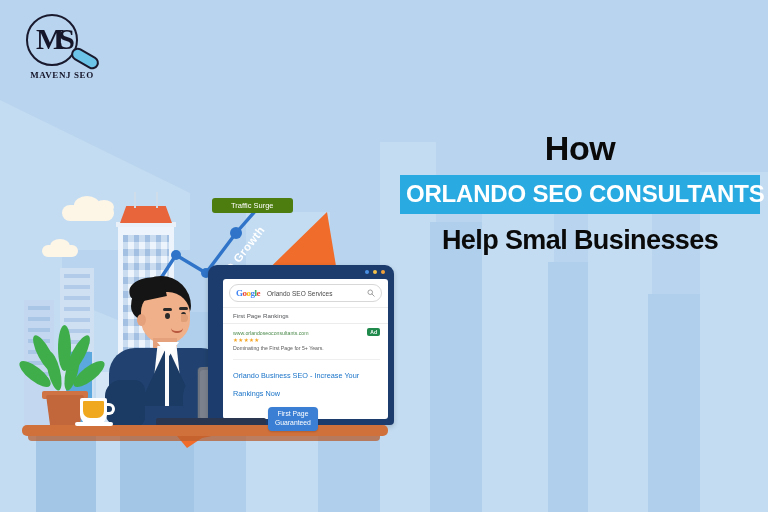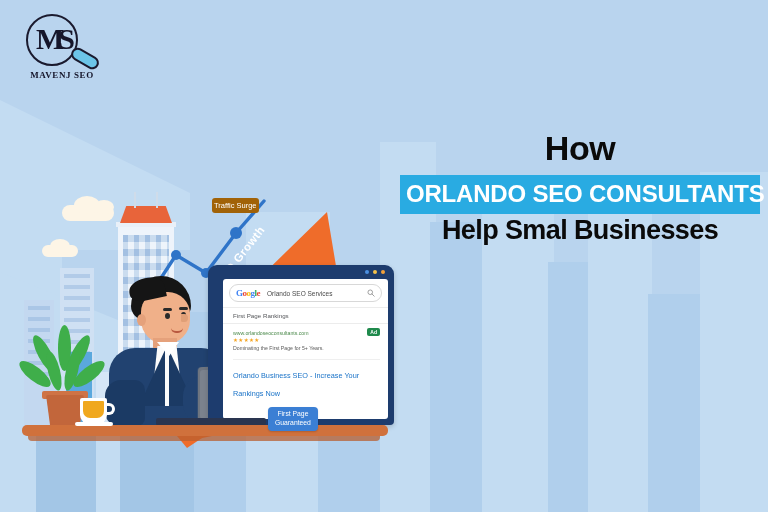--- a/index.html
+++ b/index.html
@@ -55,31 +55,31 @@
     font-size:34px; font-weight:bold; color:#0a0a0a; letter-spacing:-0.5px;
     line-height:1.1; margin-bottom:8px;
   }
   .hl-banner {
     display:block; background:#29abe2; padding:5px 6px 6px;
     font-size:24px; font-weight:bold; color:#ffffff; letter-spacing:-0.2px;
     white-space:nowrap;
   }
   .hl-sub {
     font-size:27px; font-weight:bold; color:#0a0a0a; letter-spacing:-0.6px;
-    margin-top:1px;
+    margin-top:11px;
   }
 
   
   .chart { position:absolute; left:140px; top:195px; width:130px; height:115px; }
 
   
   .traffic-badge {
     position:absolute; left:212px; top:198px;
-    background:#a16207; color:#fff; font-size:7.5px;
-    padding:3px 2px; border-radius:3px; white-space:nowrap;
+    background:#4d7c0f; color:#fff; font-size:7.5px;
+    padding:3px 19px; border-radius:3px; white-space:nowrap;
   }
 
   
   .arrow-wrap { position:absolute; left:175px; top:190px; width:175px; height:260px; }
   .arrow-label {
     position:absolute; left:218px; top:278px;
     color:#fff; font-size:11.5px; font-weight:bold; letter-spacing:0.4px;
     transform:rotate(-52deg); transform-origin:left center;
     white-space:nowrap;
   }

